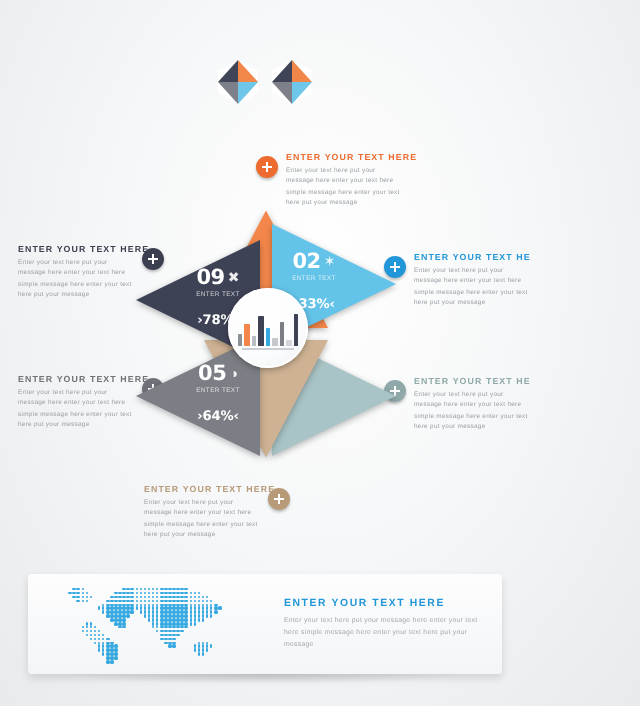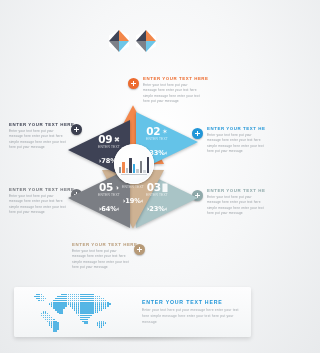--- a/index.html
+++ b/index.html
@@ -304,42 +304,26 @@
       </span>
       <span class="mini" style="display:block;">ENTER TEXT</span>
       <span class="pct">›<span>33%</span>‹</span>
     </span>
   </div>
 
   <div class="seg" style="left:68px; top:64px;">
     <span class="inner">
         <span class="tri tri-rt" style="background:#a9c4c6;"></span>
       </span>
-    <span class="lbl" style="margin-right:20px;">
-      <span class="row">
-        <span class="num">03</span>
-        <span class="gly">█</span>
-      </span>
-      <span class="mini" style="display:block;">ENTER TEXT</span>
-      <span class="pct">›<span>23%</span>‹</span>
-    </span>
   </div>
 
   <div class="seg" style="left:34px; top:66px;">
     <span class="inner">
         <span class="tri tri-down" style="background:#ceb293;"></span>
       </span>
-    <span class="lbl" style="padding-bottom:20px;">
-      <span class="row">
-        <span class="num">04</span>
-        <span class="gly">◔</span>
-      </span>
-      <span class="mini" style="display:block;">ENTER TEXT</span>
-      <span class="pct">›<span>19%</span>‹</span>
-    </span>
   </div>
 
   <div class="seg" style="left:0px; top:64px;">
     <span class="inner">
         <span class="tri tri-lf" style="background:#7b7e84;"></span>
       </span>
     <span class="lbl" style="margin-left:20px;">
       <span class="row">
         <span class="num">05</span>
         <span class="gly">◑</span>

